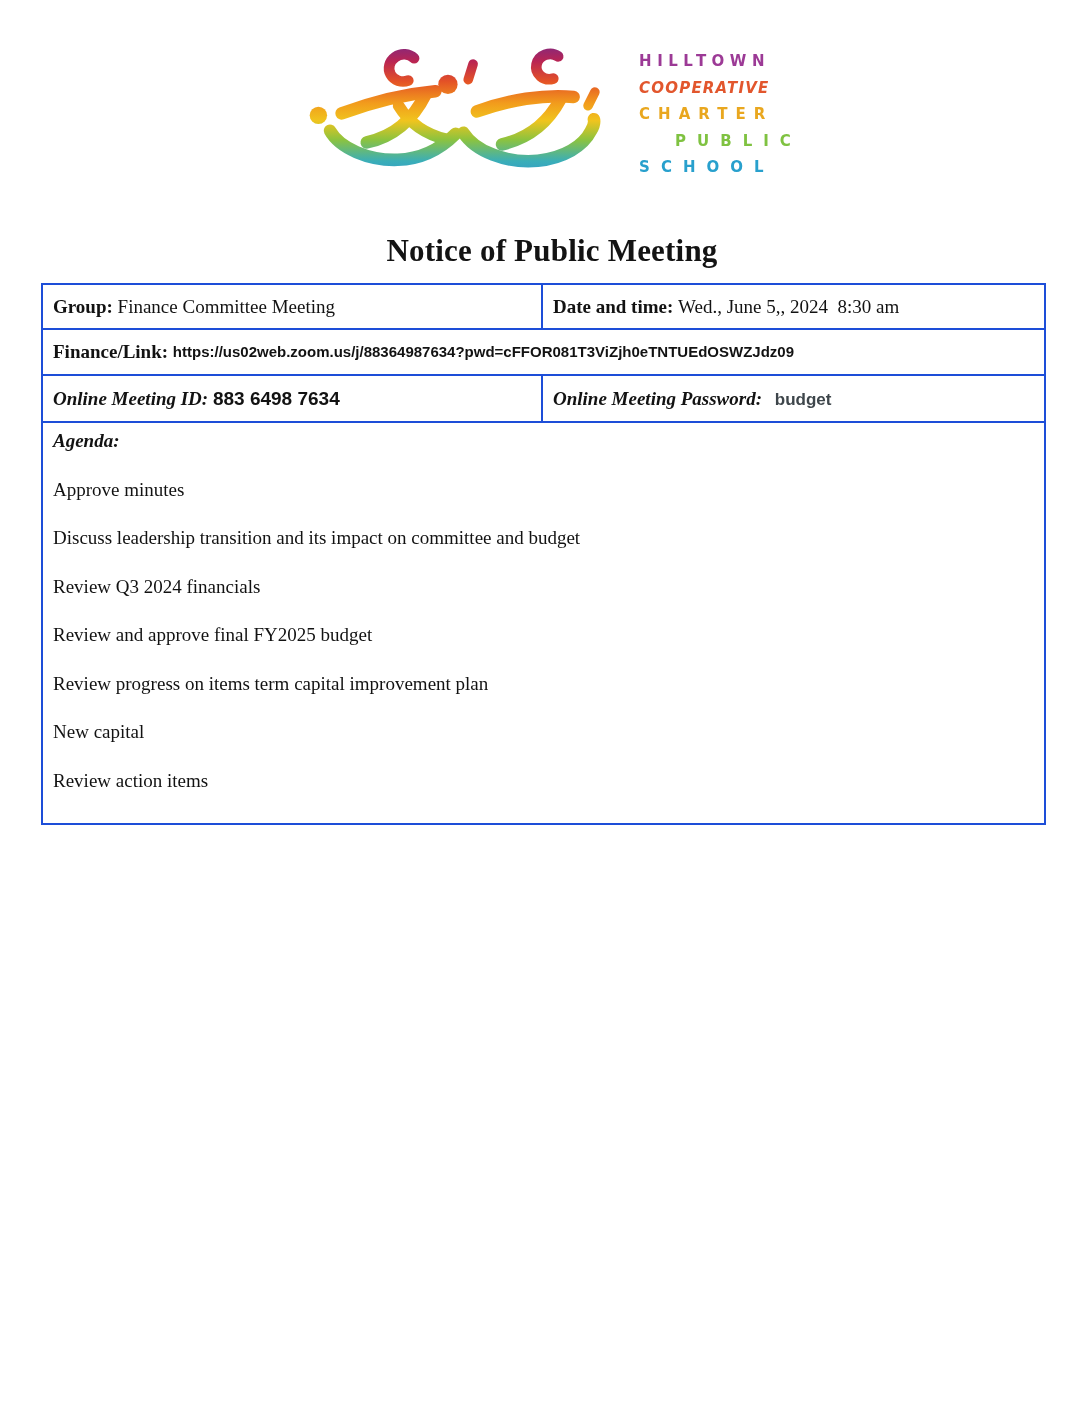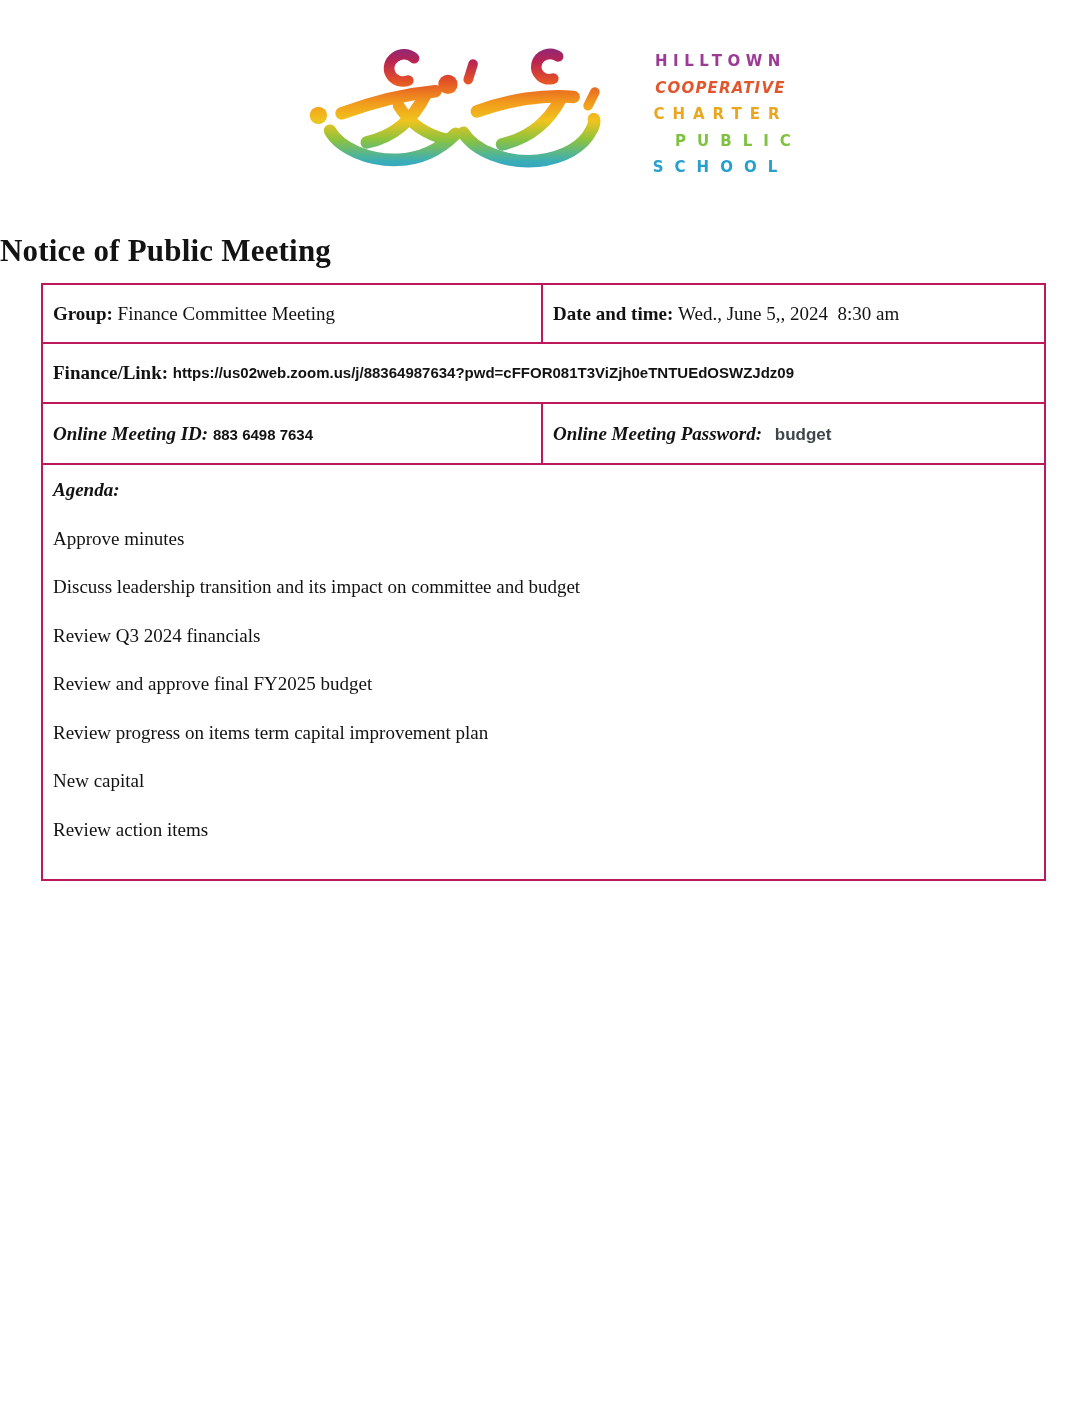--- a/index.html
+++ b/index.html
@@ -21,45 +21,45 @@
   }
   .logo-figure{width:325px;height:145px;display:block;}
   .logo-text{
     padding-top:10px;
     font-family:"DejaVu Sans",sans-serif;
     font-weight:bold;
     font-size:15px;
     line-height:26.5px;
     white-space:nowrap;
   }
-  .logo-line{display:block;text-align:center;}
+  .logo-line{display:block;}
   .ls-hilltown{letter-spacing:5.5px;}
   .ls-cooperative{letter-spacing:1.2px;font-style:italic;}
   .ls-charter{letter-spacing:8px;}
   .ls-public{letter-spacing:11px;margin-left:36px;}
   .ls-school{letter-spacing:11px;}
   
   .page-title{
-    margin:50px 0 14px 0;
-    text-align:left;
+    margin:50px 0 14px 16px;
+    text-align:center;
     font-size:31px;
     font-weight:bold;
     color:#131313;
     letter-spacing:.2px;
   }
   
   table.meeting{
     border-collapse:collapse;
     margin-left:41px;
     width:1005px;
     table-layout:fixed;
   }
   table.meeting td{
-    border:2px solid #be185d;
-    padding:12px 10px;
+    border:2px solid #1d4ed8;
+    padding:5px 10px;
     vertical-align:middle;
     font-size:19px;
   }
   td.col-left{width:478px;}
   tr.r1 td{height:33px;}
   tr.r2 td{height:34px;}
   tr.r3 td{height:35px;}
   td.agenda-cell{
     height:390px;
     vertical-align:top;
@@ -67,21 +67,21 @@
   }
   .lbl{font-weight:bold;white-space:pre;}
   .lbl-italic{font-weight:bold;font-style:italic;white-space:pre;}
   .val-serif{white-space:pre;}
   .val-sans{
     font-family:Liberation Sans, sans-serif;
     font-weight:bold;
     white-space:pre;
   }
   .url-text{font-size:15px;position:relative;top:-1px;}
-  .id-text{font-size:15px;}
+  .id-text{font-size:19px;}
   .pwd-text{font-size:17px;margin-left:8px;}
   .agenda-cell p{
     margin:0 0 25.5px 0;
     font-size:19px;
     line-height:23px;
   }
   .agenda-cell p.agenda-head{font-weight:bold;font-style:italic;}
 </style>
 </head>
 <body>

